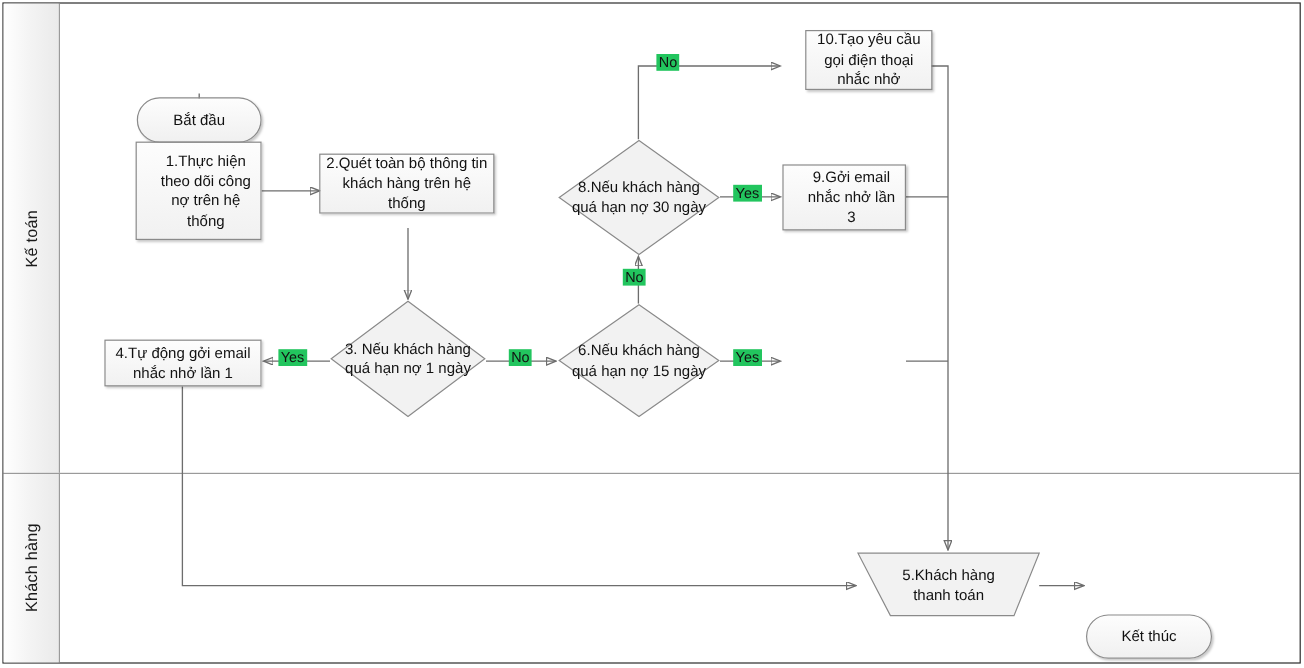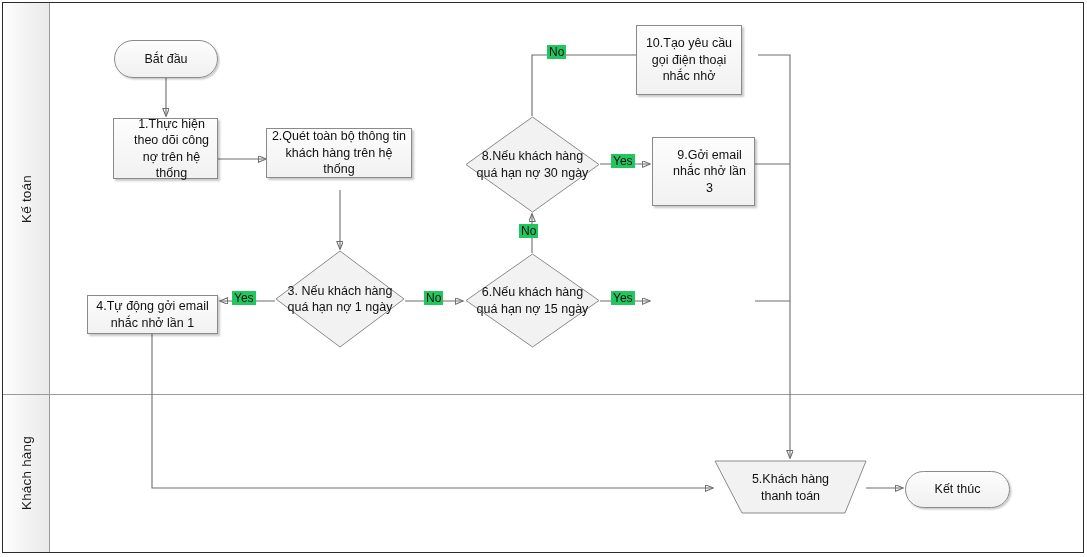--- a/index.html
+++ b/index.html
@@ -66,20 +66,21 @@
   .proc {
     background: linear-gradient(to bottom, #fdfdfd 0%, #f1f1f1 100%);
     border: 1px solid #8a8a8a;
     box-shadow: 1.5px 1.5px 2px rgba(0,0,0,0.22);
   }
   .terminator {
     background: linear-gradient(to bottom, #fdfdfd 0%, #f0f0f0 100%);
     border: 1px solid #8a8a8a;
     border-radius: 999px;
     box-shadow: 1.5px 1.5px 2px rgba(0,0,0,0.22);
+    margin-top: 41px;
   }
   .shape .txt { padding: 0 4px; }
 
   
   .diamond { background: transparent; border: none; }
   .diamond svg { position: absolute; left: 0; top: 0; }
   .diamond .txt { position: relative; z-index: 2; }
 
   .trapezoid { background: transparent; border: none; }
   .trapezoid svg { position: absolute; left: 0; top: 0; }
@@ -161,59 +162,59 @@
   <div class="edge-label" style="left:424px; top:291px;">No</div>
   <div class="edge-label" style="left:611px; top:291px;">Yes</div>
   <div class="edge-label" style="left:519px; top:224px;">No</div>
   <div class="edge-label" style="left:611px; top:154px;">Yes</div>
   <div class="edge-label" style="left:547px; top:45px;">No</div>
 
   <div class="shape terminator" style="left:114px; top:40px; width:104px; height:38px;">
     <div class="txt">Bắt đầu</div>
   </div>
 
-  <div class="shape proc" style="left:113px; top:118px; width:105px; height:61px;padding-left:12px;">
+  <div class="shape proc" style="left:113px; top:118px; width:105px; height:82px;padding-left:12px;">
     <div class="txt">1.Thực hiện theo dõi công nợ trên hệ thống</div>
   </div>
 
   <div class="shape proc" style="left:266px; top:128px; width:146px; height:50px;">
     <div class="txt">2.Quét toàn bộ thông tin khách hàng trên hệ thống</div>
   </div>
 
   <div class="shape diamond" style="left:275px; top:250px; width:130px; height:98px;">
     <svg width="130" height="98" viewBox="0 0 130 98">
       <polygon points="65,1 129,49 65,97 1,49" fill="#f2f2f2" stroke="#8a8a8a" stroke-width="1"></polygon>
     </svg>
     <div class="txt" style="width:112px;">3. Nếu khách hàng quá hạn nợ 1 ngày</div>
   </div>
 
-  <div class="shape proc" style="left:87px; top:283px; width:131px; height:39px;margin-top:12px;">
+  <div class="shape proc" style="left:87px; top:283px; width:131px; height:39px;">
     <div class="txt">4.Tự động gởi email nhắc nhở lần 1</div>
   </div>
 
   <div class="shape diamond" style="left:465px; top:253px; width:135px; height:95px;">
     <svg width="135" height="95" viewBox="0 0 135 95">
       <polygon points="67.5,1 134,47.5 67.5,94 1,47.5" fill="#f2f2f2" stroke="#8a8a8a" stroke-width="1"></polygon>
     </svg>
     <div class="txt" style="width:115px;">6.Nếu khách hàng quá hạn nợ 15 ngày</div>
   </div>
 
 
   <div class="shape diamond" style="left:465px; top:116px; width:135px; height:97px;">
     <svg width="135" height="97" viewBox="0 0 135 97">
       <polygon points="67.5,1 134,48.5 67.5,96 1,48.5" fill="#f2f2f2" stroke="#8a8a8a" stroke-width="1"></polygon>
     </svg>
     <div class="txt" style="width:115px;">8.Nếu khách hàng quá hạn nợ 30 ngày</div>
   </div>
 
-  <div class="shape proc" style="left:652px; top:137px; width:103px; height:69px;padding-left:12px;">
+  <div class="shape proc" style="left:652px; top:137px; width:103px; height:55px;padding-left:12px;">
     <div class="txt">9.Gởi email nhắc nhở lần 3</div>
   </div>
 
-  <div class="shape proc" style="left:636px; top:25px; width:106px; height:70px;">
+  <div class="shape proc" style="left:671px; top:25px; width:106px; height:50px;">
     <div class="txt">10.Tạo yêu cầu gọi điện thoại nhắc nhở</div>
   </div>
 
   <div class="shape trapezoid" style="left:713px; top:460px; width:155px; height:55px;">
     <svg width="155" height="55" viewBox="0 0 155 55">
       <polygon points="2,1 153,1 132,53 29,53" fill="#f2f2f2" stroke="#8a8a8a" stroke-width="1"></polygon>
     </svg>
     <div class="txt" style="width:108px;">5.Khách hàng thanh toán</div>
   </div>
 

